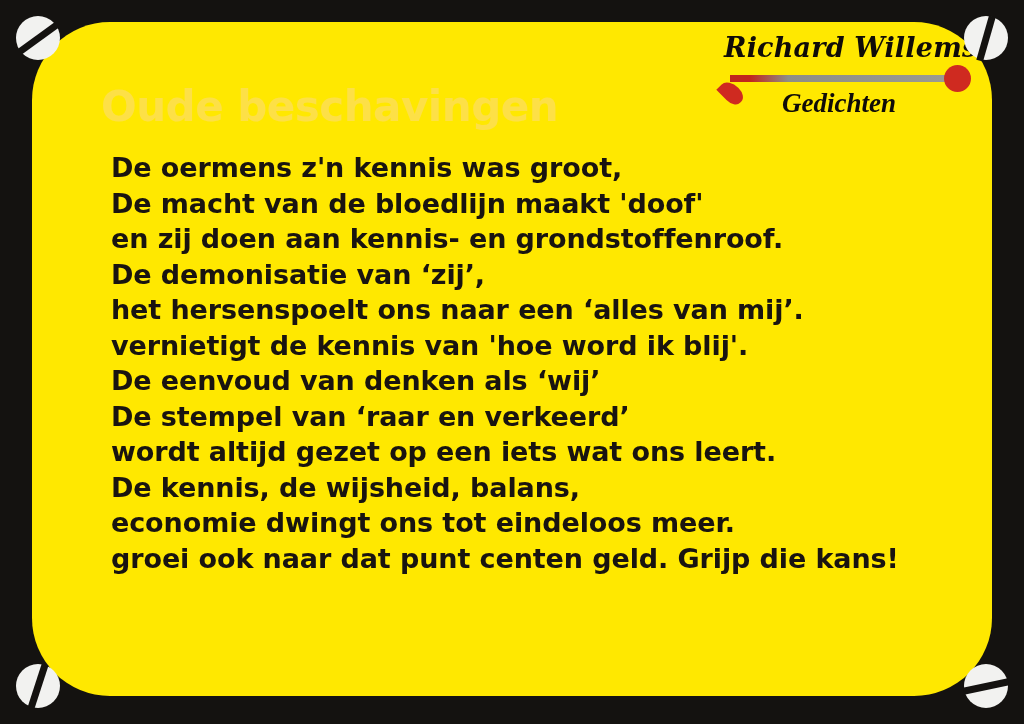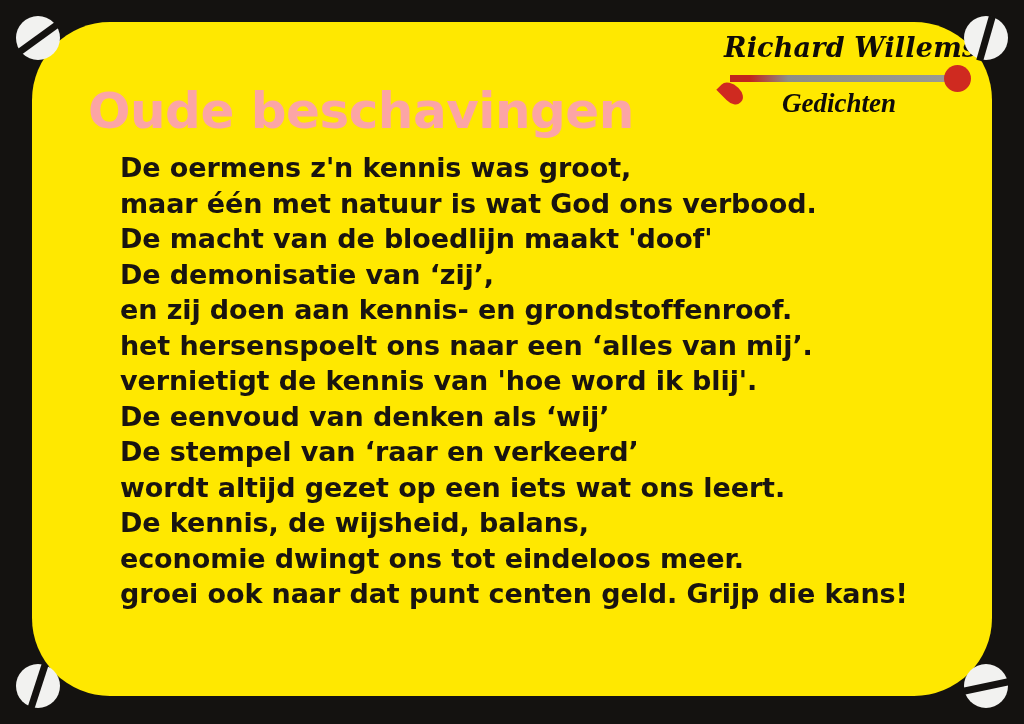--- a/index.html
+++ b/index.html
@@ -116,35 +116,35 @@
     width: 17px;
     height: 26px;
     background: #cf2a20;
     border-radius: 0 62% 50% 50%;
     transform: rotate(-45deg);
   }
 
   
   #title {
     position: absolute;
-    left: 88px;
+    left: 101px;
     top: 82px;
     z-index: 4;
     font-family: "DejaVu Sans", sans-serif;
-    font-size: 50px;
+    font-size: 42px;
     font-weight: 700;
-    color: #fca5a5;
+    color: #fde047;
     letter-spacing: -0.5px;
     white-space: nowrap;
   }
 
   
   #poem {
     position: absolute;
-    left: 120px;
+    left: 111px;
     top: 150px;
     z-index: 4;
     width: 880px;
   }
   .poem-line {
     font-family: "DejaVu Sans", sans-serif;
     font-size: 27px;
     font-weight: 600;
     color: #191410;
     line-height: 35.5px;
@@ -177,24 +177,23 @@
     <div id="logo-bar"></div>
     <div id="logo-drop"></div>
     <div id="logo-dot"></div>
     <div id="logo-sub">Gedichten</div>
   </div>
 
   <div id="title">Oude beschavingen</div>
 
   <div id="poem">
       <div class="poem-line">De oermens z'n kennis was groot,</div>
-      <div class="poem-line">maar één met natuur is wat God ons verbood.</div>
       <div class="poem-line">De macht van de bloedlijn maakt 'doof'</div>
+      <div class="poem-line">en zij doen aan kennis- en grondstoffenroof.</div>
       <div class="poem-line">De demonisatie van ‘zij’,</div>
-      <div class="poem-line">en zij doen aan kennis- en grondstoffenroof.</div>
       <div class="poem-line">het hersenspoelt ons naar een ‘alles van mij’.</div>
       <div class="poem-line">vernietigt de kennis van 'hoe word ik blij'.</div>
       <div class="poem-line">De eenvoud van denken als ‘wij’</div>
       <div class="poem-line">De stempel van ‘raar en verkeerd’</div>
       <div class="poem-line">wordt altijd gezet op een iets wat ons leert.</div>
       <div class="poem-line">De kennis, de wijsheid, balans,</div>
       <div class="poem-line">economie dwingt ons tot eindeloos meer.</div>
       <div class="poem-line">groei ook naar dat punt centen geld. Grijp die kans!</div>
     </div>
 

